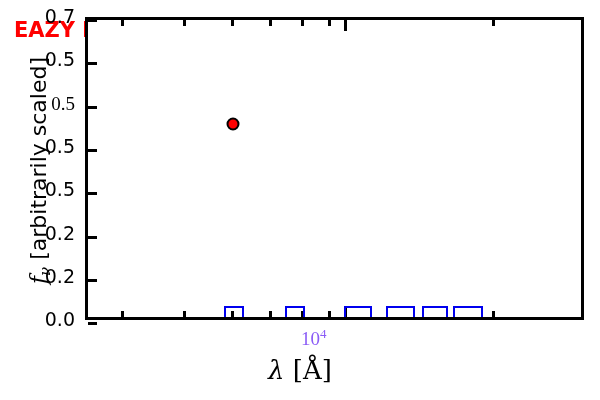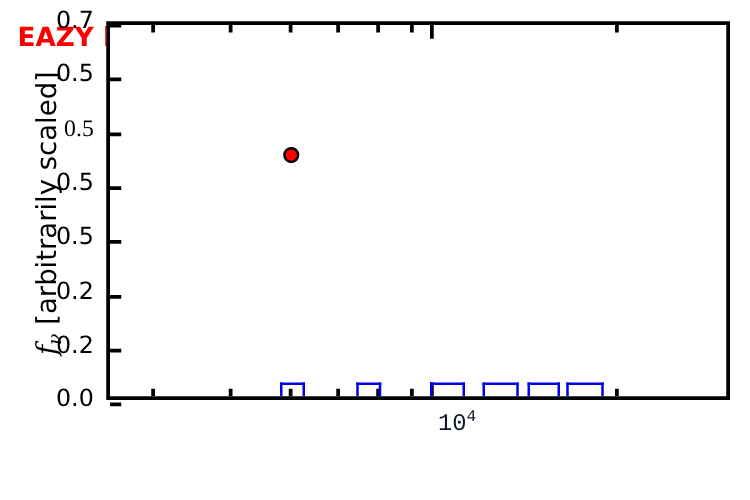--- a/index.html
+++ b/index.html
@@ -64,24 +64,24 @@
     right: 592px;              
     text-align: right;
     width: 60px;
     font-size: 19px;
     color: #000000;
     font-family: "DejaVu Sans", sans-serif;
     line-height: 1;
   }
   .xtick-label {
     position: absolute;
-    text-align: right;
+    text-align: left;
     font-size: 19px;
-    color: #0f172a;
-    font-family: Liberation Mono, monospace;
+    color: #8b5cf6;
+    font-family: Liberation Serif, serif;
     white-space: nowrap;
   }
   .xtick-label sup {
     font-size: 13px;
     vertical-align: super;
     line-height: 0;
   }
 
   
   #xlabel {
@@ -209,18 +209,21 @@
       <div class="ytick-label" style="top: 180px; left: 17px; right: auto; width: 58px;">0.5</div>
       <div class="ytick-label" style="top: 137px; left: 17px; right: auto; width: 58px;">0.5</div>
       <div class="ytick-label" style="top: 94px; left: 17px; right: auto; width: 58px; font-family: Liberation Serif, serif;">0.5</div>
       <div class="ytick-label" style="top: 50px; left: 17px; right: auto; width: 58px;">0.5</div>
       <div class="ytick-label" style="top: 7px; left: 17px; right: auto; width: 58px;">0.7</div>
     </div>
   <div id="xlabel-holder">
       <div class="xtick-label" style="left: 301px; top: 328px; width: 80px;"><span>10</span><sup>4</sup></div>
     </div>
 
+  <div id="xlabel">
+    <span>λ</span><span class="brk"> [Å]</span>
+  </div>
 
   <div id="ylabel">
     <span class="fnu"><span>f</span><sub>ν</sub></span><span> [arbitrarily scaled]</span>
   </div>
 
 </div>
 
 </body></html>

